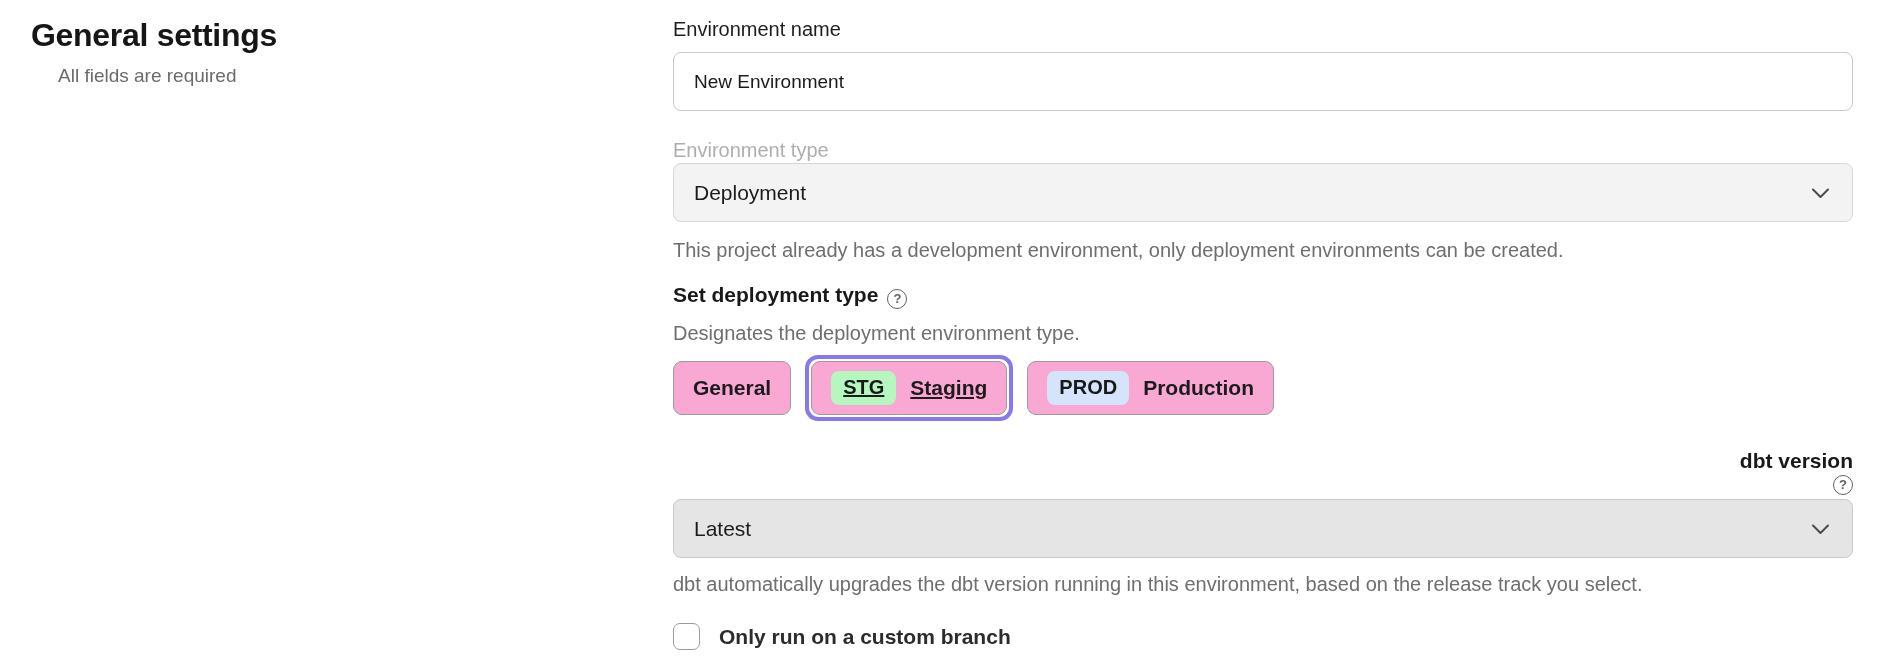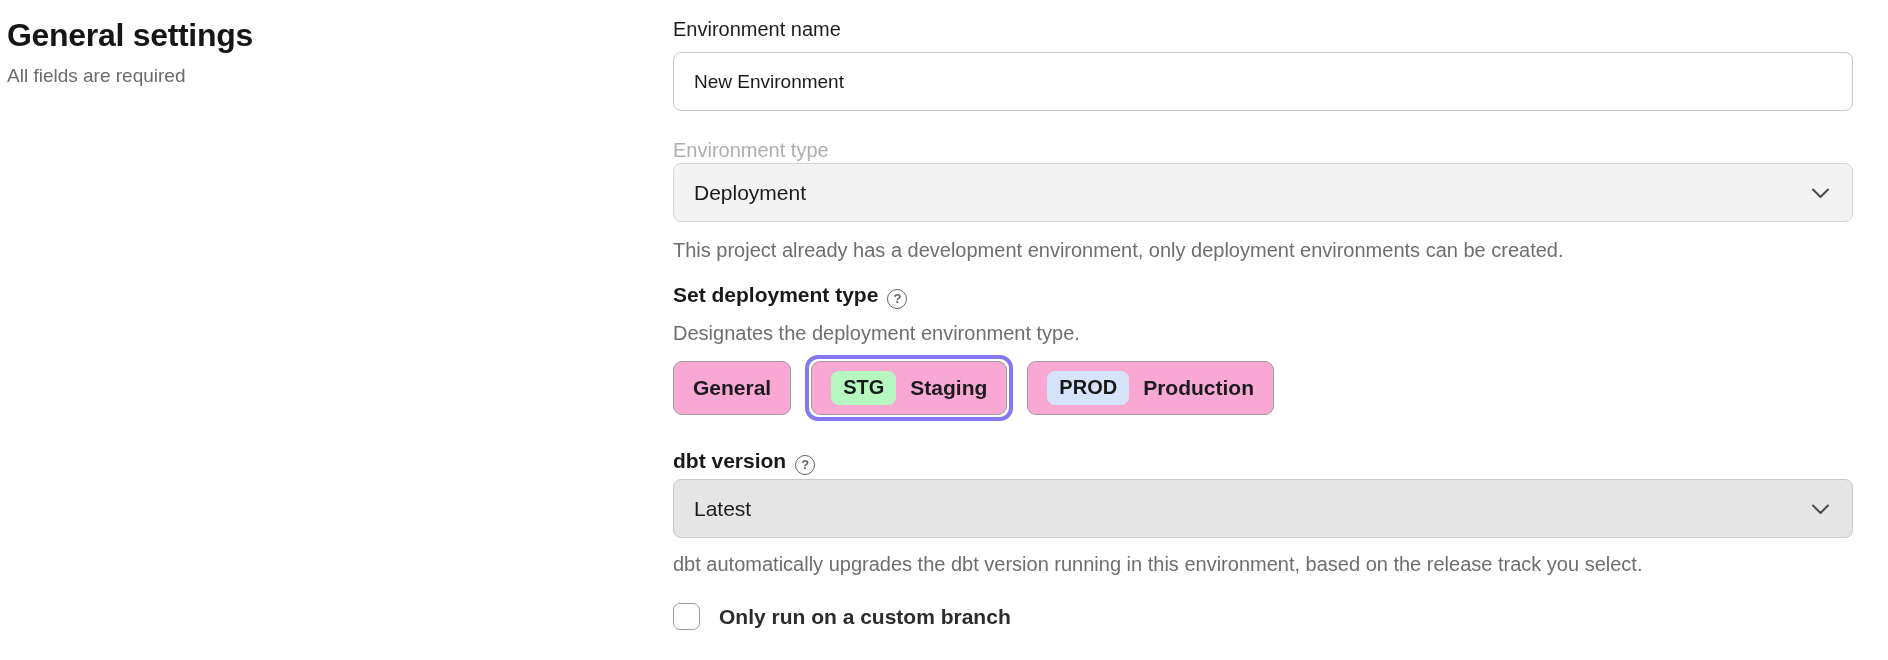--- a/index.html
+++ b/index.html
@@ -4,23 +4,23 @@
 <style>
   * { margin:0; padding:0; box-sizing:border-box; }
   html,body { background:#ffffff; }
   body {
     width:1888px; height:660px; position:relative; overflow:hidden;
     font-family:"Liberation Sans","DejaVu Sans",sans-serif;
     color:#1c1c1e;
   }
 
   
-  .left-col { position:absolute; left:7px; top:14px; width:560px; }
+  .left-col { position:absolute; left:31px; top:14px; width:560px; }
   .page-title { font-size:32px; line-height:42px; font-weight:700; color:#161616; letter-spacing:-0.3px; }
-  .page-subtitle { margin-top:8px; font-size:19px; line-height:24px; font-weight:400; color:#6b6b6b; }
+  .page-subtitle { margin-top:8px; font-size:19px; line-height:24px; font-weight:400; color:#6b6b6b;margin-left:27px; }
 
   
   .form-col { position:absolute; left:673px; top:0; width:1180px; }
 
   .field-label { margin-top:16px; font-size:20px; line-height:26px; color:#1d1d1f; }
   .field-label.disabled { color:#aeaeae; }
 
   .text-input {
     display:block; width:100%; height:59px; margin-top:10px;
     border:1.5px solid #c9c9c9; border-radius:8px; background:#fff;
@@ -37,38 +37,38 @@
   }
   .select-box.disabled { background:#f3f3f3; border-color:#d6d6d6; cursor:default; }
   .select-chevron { position:absolute; right:22px; top:50%; transform:translateY(-50%); display:flex; }
 
   .helper-text { font-size:20px; line-height:26px; color:#6e6e6e; }
   .helper-env-type { margin-top:15px; }
   .helper-dbt { margin-top:13px; }
 
   .section-heading { display:flex; align-items:flex-end; font-size:21px; line-height:28px; font-weight:700; color:#19191b; }
   .heading-deploy { margin-top:18px; }
-  .heading-dbt { margin-top:26px; }
+  .heading-dbt { margin-top:26px;flex-direction:column; }
   .help-icon {
     width:20px; height:20px; margin-left:9px; border:1.5px solid #5f6368; border-radius:50%;
     display:inline-flex; align-items:center; justify-content:center;
     font-size:13px; font-weight:700; color:#5f6368; flex:0 0 auto;
   }
   .section-desc { margin-top:11px; font-size:20px; line-height:26px; color:#6e6e6e; }
 
   
   .btn-row { margin-top:8px; height:67px; display:flex; align-items:center; gap:14px; }
   .seg-btn {
     height:54px; background:#f9a8d4; border:1.5px solid #9c9c9c; border-radius:9px;
     display:inline-flex; align-items:center; padding:0 19px; gap:14px;
     font-family:inherit; font-size:21px; font-weight:600; color:#1b1b1d; cursor:pointer;
   }
   .selected-ring {
     border:4.5px solid #8578f0; border-radius:13px; padding:2px; background:#fff;
-    display:inline-flex; align-items:center;
+    display:inline-flex; align-items:center;text-decoration:underline;
   }
   .type-badge {
     display:inline-flex; align-items:center; height:34px; padding:0 12px; border-radius:8px;
     font-size:20px; font-weight:600; color:#17181a;
   }
   .badge-stg { background:#b6f6bf; }
   .badge-prod { background:#d6e4fb; }
 
   
   .checkbox-row { margin-top:26px; display:flex; align-items:center; }

